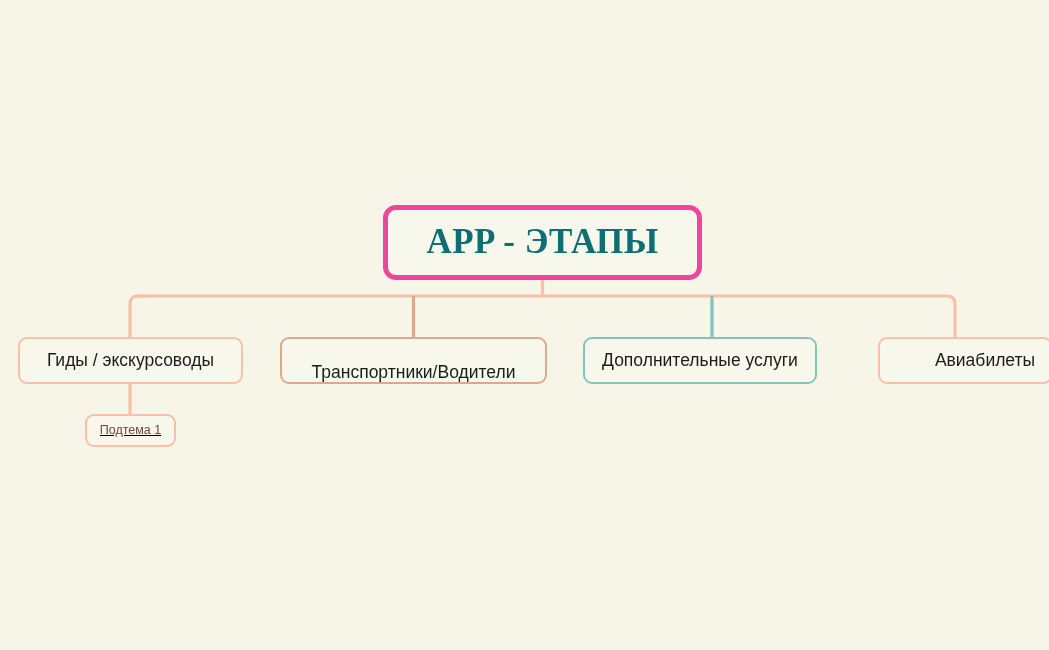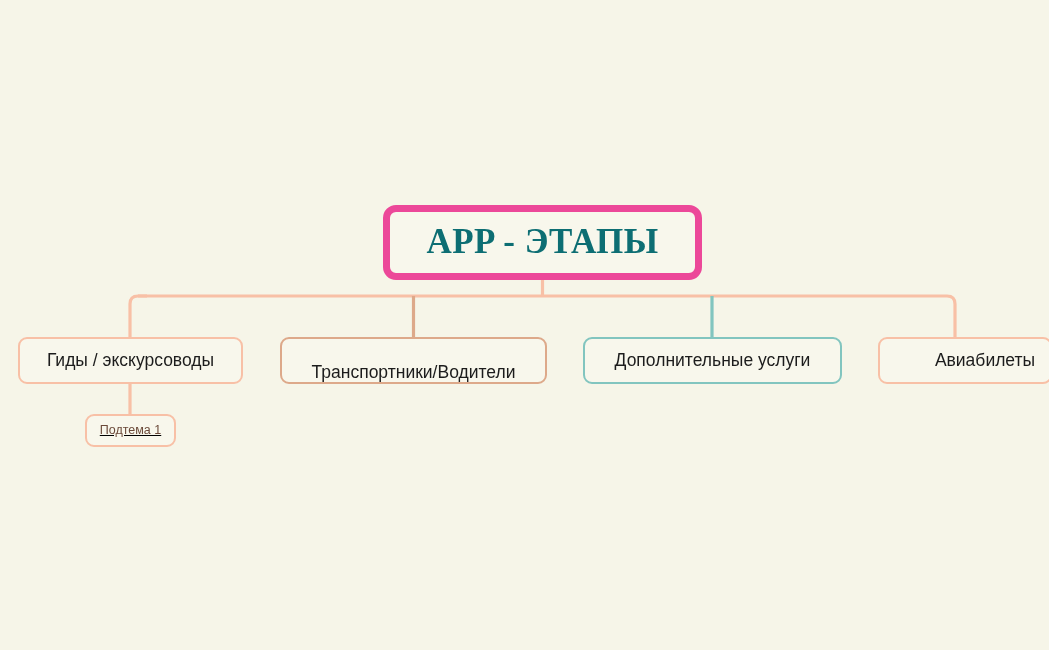--- a/index.html
+++ b/index.html
@@ -48,21 +48,21 @@
     display: block;
     line-height: 1.15;
   }
 
   
   #node-root {
     left: 383px;
     top: 205px;
     width: 319px;
     height: 75px;
-    border: 7px solid #ec4899;
+    border: 5px solid #ec4899;
     border-radius: 13px;
   }
   #node-root .node-label {
     font-family: "Liberation Serif", "DejaVu Serif", serif;
     font-weight: bold;
     font-size: 35px;
     letter-spacing: 0.5px;
     color: #0d6e73;
   }
 
@@ -87,21 +87,21 @@
   #node-transport {
     left: 280px;
     top: 337px;
     width: 267px;
     border-color: #dda98a;
     align-items: flex-end;
   }
   #node-extra {
     left: 583px;
     top: 337px;
-    width: 259px;
+    width: 234px;
     border-color: #82c5bf;
   }
   #node-tickets {
     left: 878px;
     top: 337px;
     width: 174px;
     border-color: #f8c0a6;
     padding-left: 40px;
   }
 

